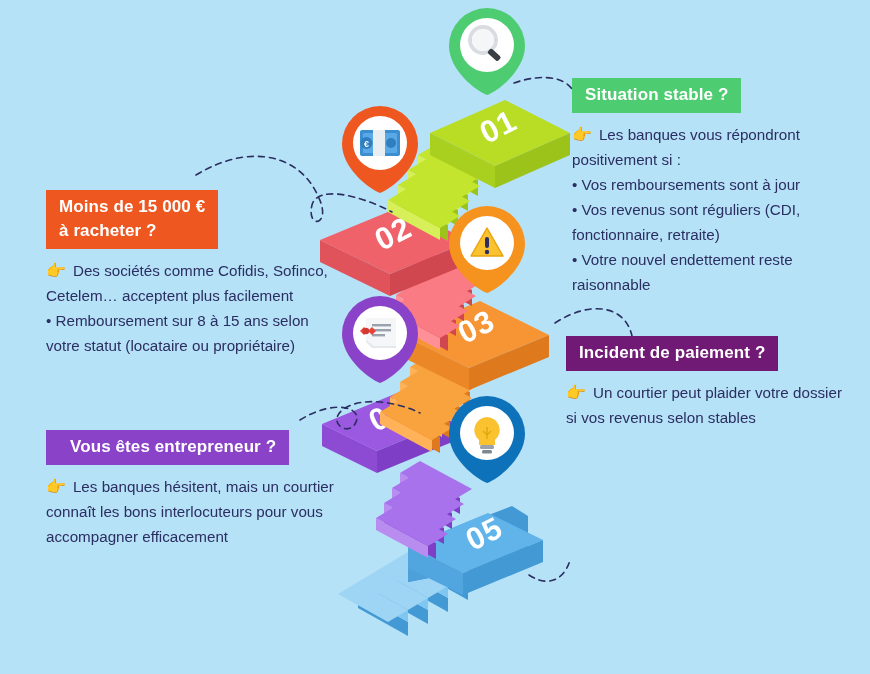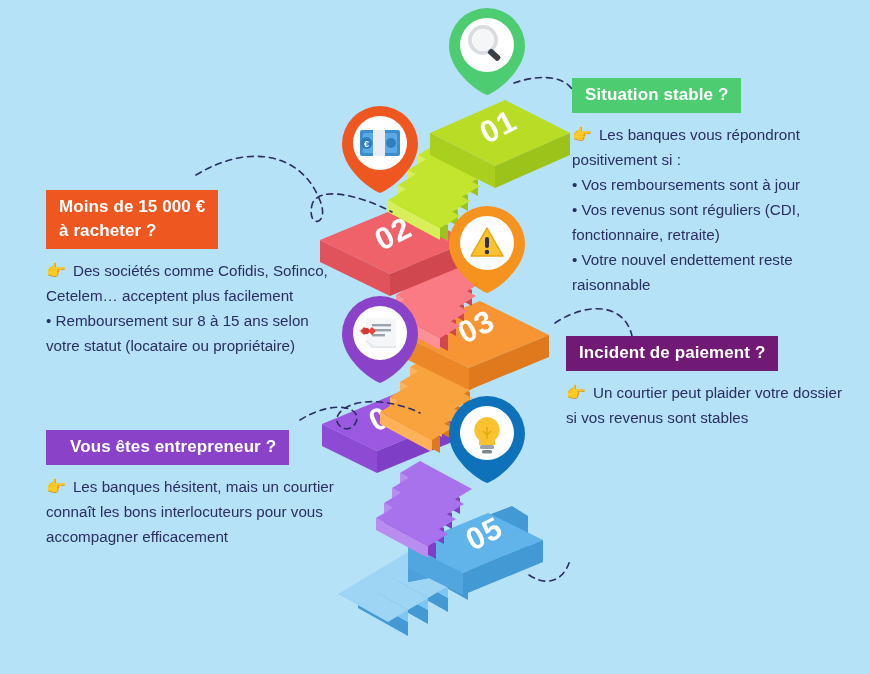--- a/index.html
+++ b/index.html
@@ -258,21 +258,21 @@
 
   <div class="block" id="blk-02">
     <div class="badge c-orangered">Moins de 15 000 €
 à racheter ?</div>
     <div class="body-text"><span class="pointer">👉</span><span>Des sociétés comme Cofidis, Sofinco, Cetelem… acceptent plus facilement
 • Remboursement sur 8 à 15 ans selon votre statut (locataire ou propriétaire)</span></div>
   </div>
 
   <div class="block" id="blk-03">
     <div class="badge c-orange">Incident de paiement ?</div>
-    <div class="body-text"><span class="pointer">👉</span><span>Un courtier peut plaider votre dossier si vos revenus sont stables</span></div>
+    <div class="body-text"><span class="pointer">👉</span><span>Un courtier peut plaider votre dossier si vos revenus selon stables</span></div>
   </div>
 
   <div class="block" id="blk-04">
     <div class="badge c-purple">Vous êtes entrepreneur ?</div>
     <div class="body-text"><span class="pointer">👉</span><span>Les banques hésitent, mais un courtier connaît les bons interlocuteurs pour vous accompagner efficacement</span></div>
   </div>
 
 
 </div>
 

